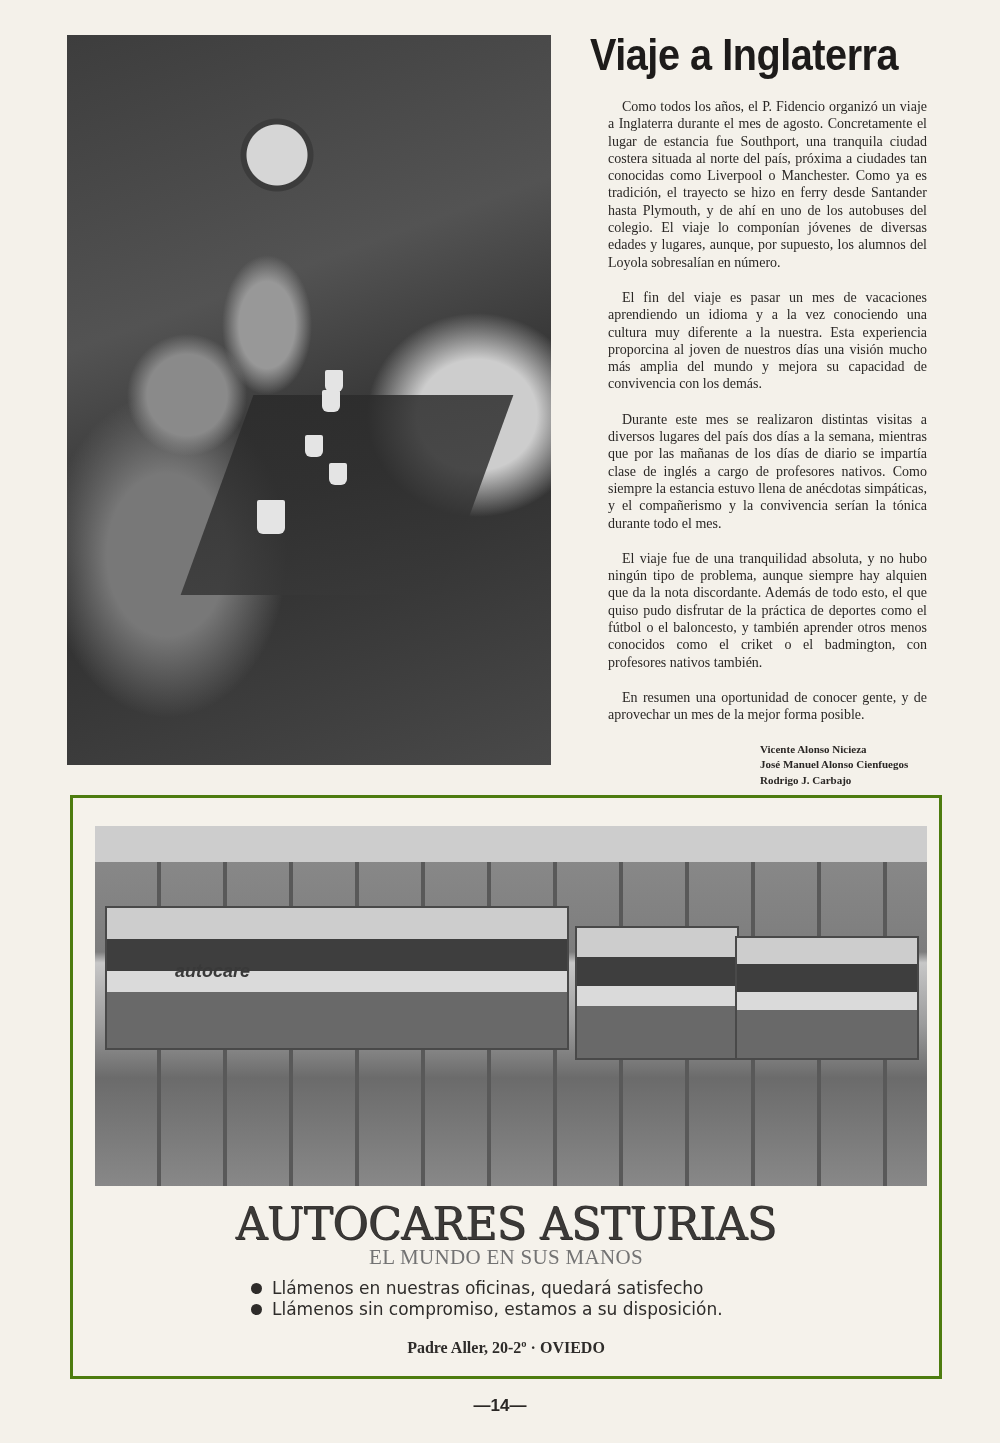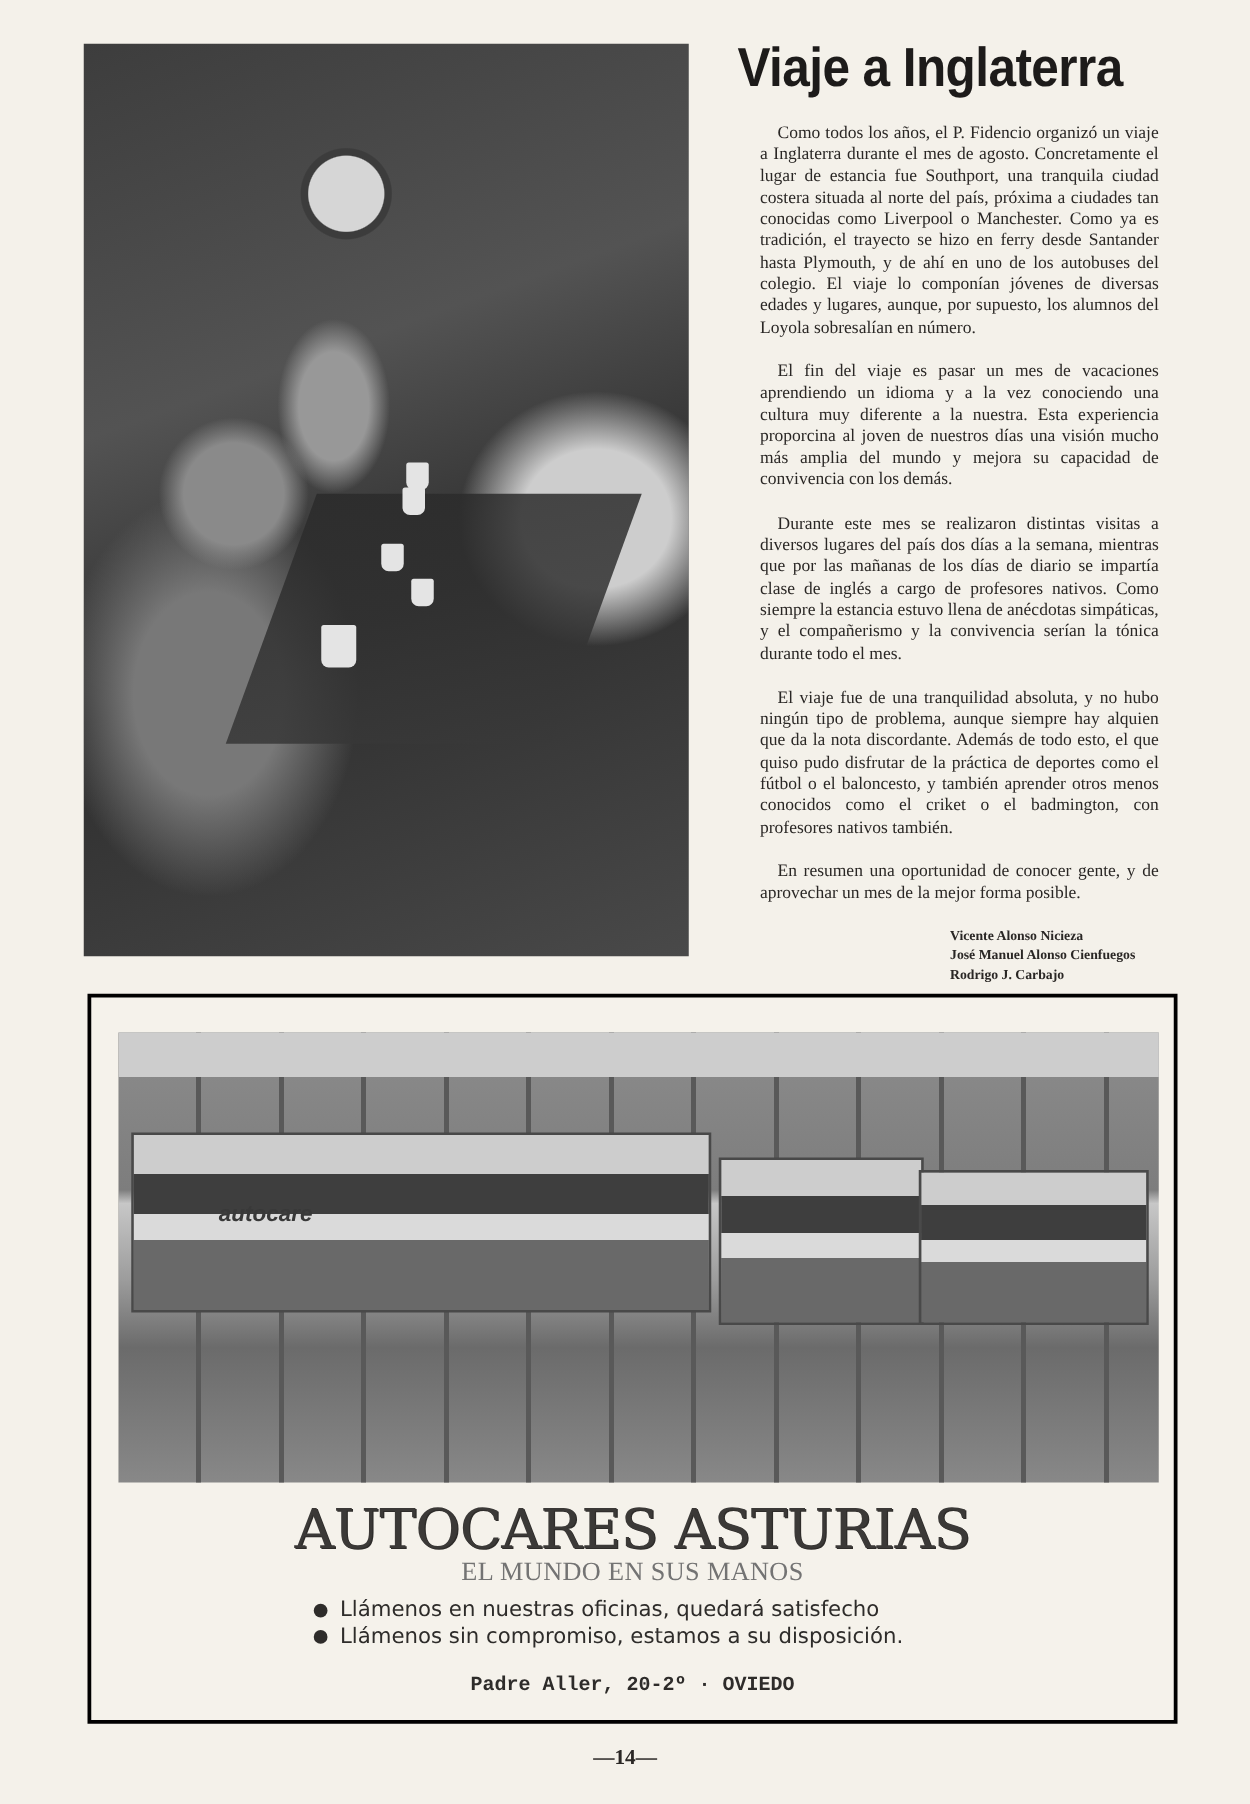--- a/index.html
+++ b/index.html
@@ -41,21 +41,21 @@
   .authors {
     margin:6px 0 0 170px; font-weight:bold; font-size:11px; line-height:15.5px;
   }
   .note {
     margin:16px 0 0 6px; font-size:13px; line-height:15px;
     padding-left:56px; text-indent:-56px;
   }
 
   .ad-box {
     position:absolute; left:70px; top:795px; width:872px; height:584px;
-    border:3px solid #000000; box-sizing:border-box; background:#f5f2eb;
+    border:3px solid #4d7c0f; box-sizing:border-box; background:#f5f2eb;
   }
   .ad-photo {
     position:absolute; left:22px; top:28px; width:832px; height:360px;
     background:
       linear-gradient(180deg, #cfcdc8 0 10%, transparent 10%),
       repeating-linear-gradient(90deg, transparent 0 62px, #5a5955 62px 66px),
       linear-gradient(180deg, #8e8c88 0%, #7f7d79 35%, #c9c7c2 38%, #9e9c98 55%, #6d6b67 70%, #8a8884 100%);
     filter:grayscale(1);
   }
   .bus {
@@ -74,25 +74,25 @@
   }
   .ad-tagline {
     position:absolute; left:0; right:0; top:447px; text-align:center;
     font-size:21px; letter-spacing:0.3px; color:#737373;
   }
   .ad-bullets { position:absolute; left:178px; top:480px; font-family:"DejaVu Sans", sans-serif; font-size:17px; line-height:21px; color:#2e2c2a; }
   .ad-bullets .bullet { display:flex; align-items:center; }
   .ad-bullets .dot { width:11px; height:11px; border-radius:50%; background:#2e2c2a; margin-right:10px; flex:none; }
   .ad-address {
     position:absolute; left:0; right:0; top:541px; text-align:center;
-    font-family:Liberation Mono, monospace; font-weight:bold; font-size:16px; color:#2e2c2a;
+    font-family:Liberation Serif, serif; font-weight:bold; font-size:16px; color:#2e2c2a;
   }
   .page-number {
     position:absolute; left:0; right:0; top:1396px; text-align:center;
-    font-family:Liberation Serif, serif; font-weight:bold; font-size:17px; color:#2a2725;
+    font-family:Liberation Sans, sans-serif; font-weight:bold; font-size:17px; color:#2a2725;
   }
   .bleed-text {
     position:absolute; color:#d8d4cc; font-family:"Liberation Sans", sans-serif; font-size:12px;
   }
 </style>
 </head>
 <body>
 
 <div class="bleed-text" style="left:255px;top:22px;">&nbsp;</div>
 

